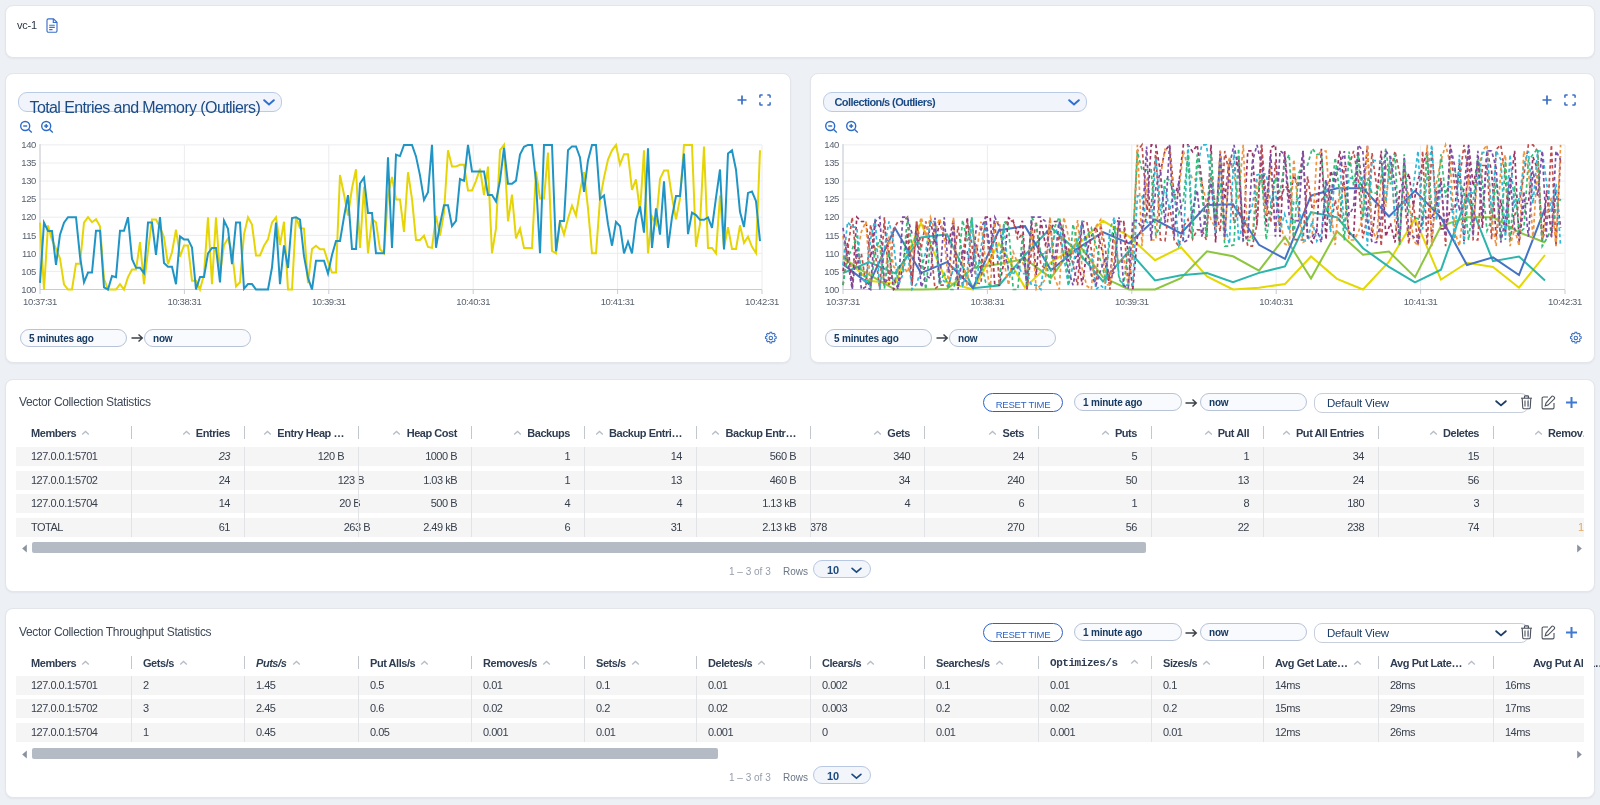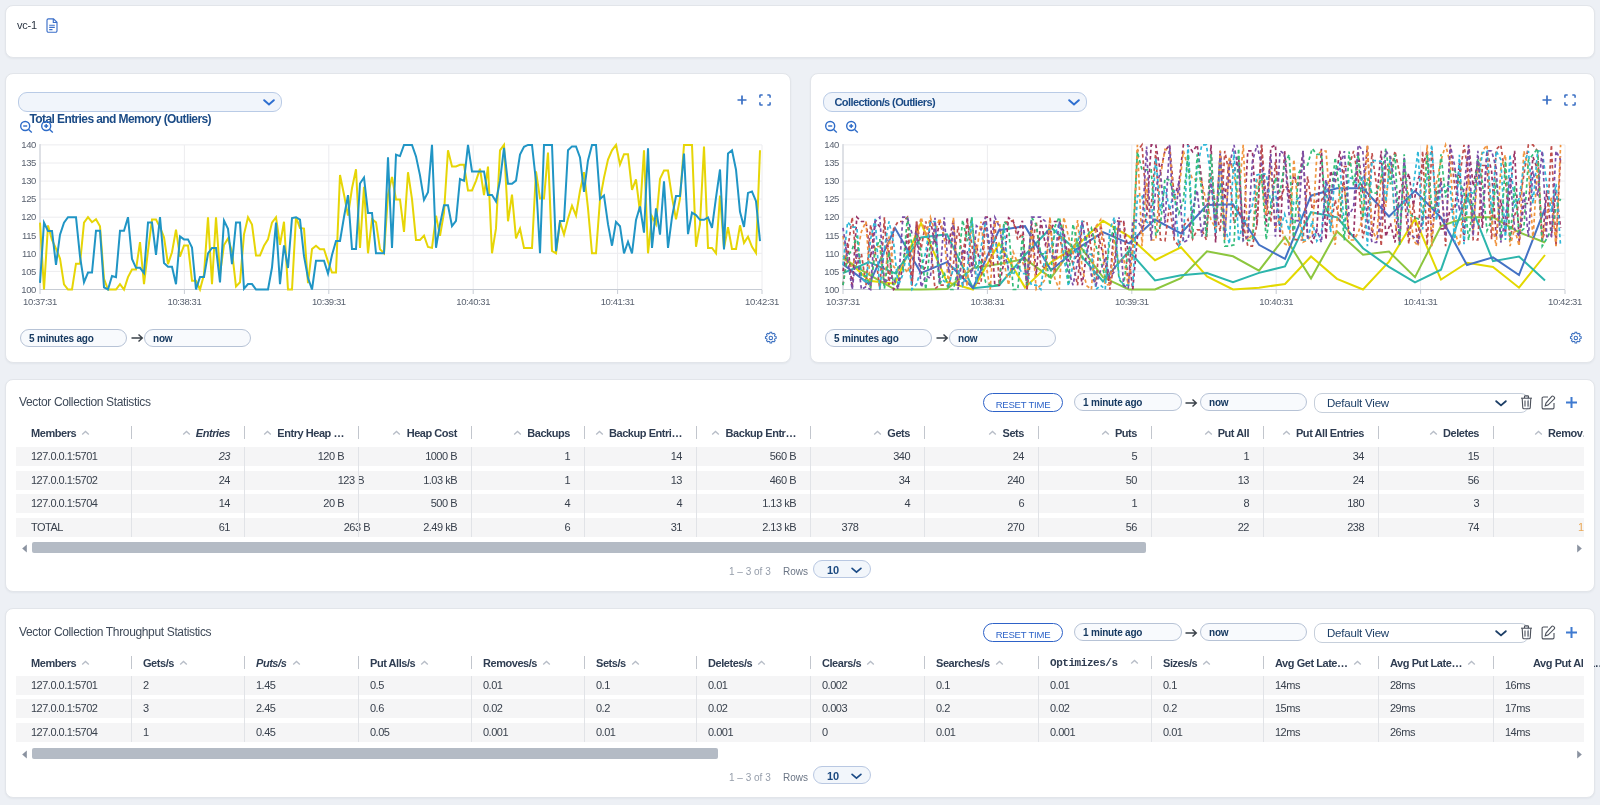--- a/index.html
+++ b/index.html
@@ -19,21 +19,21 @@
         <path d="M1 2.2 A1.4 1.4 0 0 1 2.4 0.8 H7.5 L11 4.3 V12.8 A1.4 1.4 0 0 1 9.6 14.2 H2.4 A1.4 1.4 0 0 1 1 12.8 Z"></path>
         <path d="M7.3 0.9 V4.5 H11"></path>
         <path d="M3.2 7.2 H8.8 M3.2 9.4 H8.8 M3.2 11.6 H6.5"></path>
       </g>
     </svg>
   </div>
 
 <div class="card" style="left:5px;top:73px;width:786px;height:290px;"></div>
 <div class="card" style="left:810px;top:73px;width:785px;height:290px;"></div>
 <div style="position:absolute;left:18px;top:91.5px;width:264px;height:20px;background:#f1f5fb;border:1px solid #b9cbe6;border-radius:9px;">
-    <span style="position:absolute;left:10.5px;top:19px;font-size:12px;font-weight:bold;letter-spacing:-0.6px;color:#1b4b86;">Total Entries and Memory (Outliers)</span>
+    <span style="position:absolute;left:10.5px;top:6px;font-size:16px;font-weight:normal;letter-spacing:-0.6px;color:#1b4b86;">Total Entries and Memory (Outliers)</span>
     <span style="position:absolute;right:6px;top:6.5px;">
       <svg width="12" height="7" viewBox="0 0 12 7">
         <path d="M1.2 1.2 L6 5.4 L10.8 1.2" fill="none" stroke="#2e6fd0" stroke-width="2" stroke-linecap="round"></path>
       </svg>
     </span>
   </div>
 <div style="position:absolute;left:736.5px;top:95px;">
     <svg width="10" height="10" viewBox="0 0 10 10">
       <path d="M5 0.5 V9.5 M0.5 5 H9.5" stroke="#3a6fc4" stroke-width="1.7" fill="none"></path>
     </svg>
@@ -262,21 +262,21 @@
     </svg>
   </div>
 <div style="position:absolute;left:1565px;top:395.5px;">
     <svg width="13" height="13" viewBox="0 0 13 13">
       <path d="M6.5 1 V12 M1 6.5 H12" stroke="#3f7ad0" stroke-width="2" fill="none"></path>
     </svg>
   </div>
 <div class="hc" style="left:31px;top:427px;">Members&nbsp; <svg width="9" height="6" viewBox="0 0 9 6" style="vertical-align:1px">
       <path d="M1.2 4.4 L4.5 1.4 L7.8 4.4" fill="none" stroke="#b7bdc7" stroke-width="1.3"></path>
     </svg></div>
-<div class="hc" style="left:131px;top:427px;width:99px;text-align:right;font-style:italic;"><svg width="9" height="6" viewBox="0 0 9 6" style="vertical-align:1px">
+<div class="hc" style="left:131px;top:427px;width:99px;text-align:right;"><svg width="9" height="6" viewBox="0 0 9 6" style="vertical-align:1px">
       <path d="M1.2 4.4 L4.5 1.4 L7.8 4.4" fill="none" stroke="#b7bdc7" stroke-width="1.3"></path>
     </svg>&nbsp; Entries</div>
 <div class="hc" style="left:244px;top:427px;width:100px;text-align:right;"><svg width="9" height="6" viewBox="0 0 9 6" style="vertical-align:1px">
       <path d="M1.2 4.4 L4.5 1.4 L7.8 4.4" fill="none" stroke="#b7bdc7" stroke-width="1.3"></path>
     </svg>&nbsp; Entry Heap …</div>
 <div class="hc" style="left:358px;top:427px;width:99px;text-align:right;"><svg width="9" height="6" viewBox="0 0 9 6" style="vertical-align:1px">
       <path d="M1.2 4.4 L4.5 1.4 L7.8 4.4" fill="none" stroke="#b7bdc7" stroke-width="1.3"></path>
     </svg>&nbsp; Heap Cost</div>
 <div class="hc" style="left:471px;top:427px;width:99px;text-align:right;"><svg width="9" height="6" viewBox="0 0 9 6" style="vertical-align:1px">
       <path d="M1.2 4.4 L4.5 1.4 L7.8 4.4" fill="none" stroke="#b7bdc7" stroke-width="1.3"></path>
@@ -345,40 +345,40 @@
 <div class="bc" style="left:696px;top:473.7px;width:100px;text-align:right;">460 B</div>
 <div class="bc" style="left:810px;top:473.7px;width:100px;text-align:right;">34</div>
 <div class="bc" style="left:924px;top:473.7px;width:100px;text-align:right;">240</div>
 <div class="bc" style="left:1038px;top:473.7px;width:99px;text-align:right;">50</div>
 <div class="bc" style="left:1151px;top:473.7px;width:98px;text-align:right;">13</div>
 <div class="bc" style="left:1263px;top:473.7px;width:101px;text-align:right;">24</div>
 <div class="bc" style="left:1378px;top:473.7px;width:101px;text-align:right;">56</div>
 <div style="position:absolute;left:16px;top:494.0px;width:1568px;height:19px;background:#f5f5f6;"></div>
 <div class="bc" style="left:31px;top:497.2px;">127.0.0.1:5704</div>
 <div class="bc" style="left:131px;top:497.2px;width:99px;text-align:right;">14</div>
-<div class="bc" style="left:244px;top:497.2px;width:100px;text-align:right;">20 B</div>
+<div class="bc" style="left:244px;top:497.2px;width:116px;text-align:right;">20 B</div>
 <div class="bc" style="left:358px;top:497.2px;width:99px;text-align:right;">500 B</div>
 <div class="bc" style="left:471px;top:497.2px;width:99px;text-align:right;">4</div>
 <div class="bc" style="left:584px;top:497.2px;width:98px;text-align:right;">4</div>
 <div class="bc" style="left:696px;top:497.2px;width:100px;text-align:right;">1.13 kB</div>
 <div class="bc" style="left:810px;top:497.2px;width:100px;text-align:right;">4</div>
 <div class="bc" style="left:924px;top:497.2px;width:100px;text-align:right;">6</div>
 <div class="bc" style="left:1038px;top:497.2px;width:99px;text-align:right;">1</div>
 <div class="bc" style="left:1151px;top:497.2px;width:98px;text-align:right;">8</div>
 <div class="bc" style="left:1263px;top:497.2px;width:101px;text-align:right;">180</div>
 <div class="bc" style="left:1378px;top:497.2px;width:101px;text-align:right;">3</div>
 <div style="position:absolute;left:16px;top:517.5px;width:1568px;height:19px;background:#f5f5f6;"></div>
 <div class="bc" style="left:31px;top:520.7px;">TOTAL</div>
 <div class="bc" style="left:131px;top:520.7px;width:99px;text-align:right;">61</div>
 <div class="bc" style="left:244px;top:520.7px;width:100px;text-align:right;margin-left:26px;">263 B</div>
 <div class="bc" style="left:358px;top:520.7px;width:99px;text-align:right;">2.49 kB</div>
 <div class="bc" style="left:471px;top:520.7px;width:99px;text-align:right;">6</div>
 <div class="bc" style="left:584px;top:520.7px;width:98px;text-align:right;">31</div>
 <div class="bc" style="left:696px;top:520.7px;width:100px;text-align:right;">2.13 kB</div>
-<div class="bc" style="left:810px;top:520.7px;width:80px;text-align:center;">378</div>
+<div class="bc" style="left:810px;top:520.7px;width:80px;text-align:left;">378</div>
 <div class="bc" style="left:924px;top:520.7px;width:100px;text-align:right;">270</div>
 <div class="bc" style="left:1038px;top:520.7px;width:99px;text-align:right;">56</div>
 <div class="bc" style="left:1151px;top:520.7px;width:98px;text-align:right;">22</div>
 <div class="bc" style="left:1263px;top:520.7px;width:101px;text-align:right;">238</div>
 <div class="bc" style="left:1378px;top:520.7px;width:101px;text-align:right;">74</div>
 <div class="bc" style="left:1493px;top:520.7px;width:100px;text-align:right;color:#eaa855;text-align:left;padding-left:85px;">1</div>
 <div style="position:absolute;left:131px;top:447px;width:1px;height:90px;background:#e1e3e7;"></div>
 <div style="position:absolute;left:244px;top:447px;width:1px;height:90px;background:#e1e3e7;"></div>
 <div style="position:absolute;left:358px;top:447px;width:1px;height:90px;background:#e1e3e7;"></div>
 <div style="position:absolute;left:471px;top:447px;width:1px;height:90px;background:#e1e3e7;"></div>

